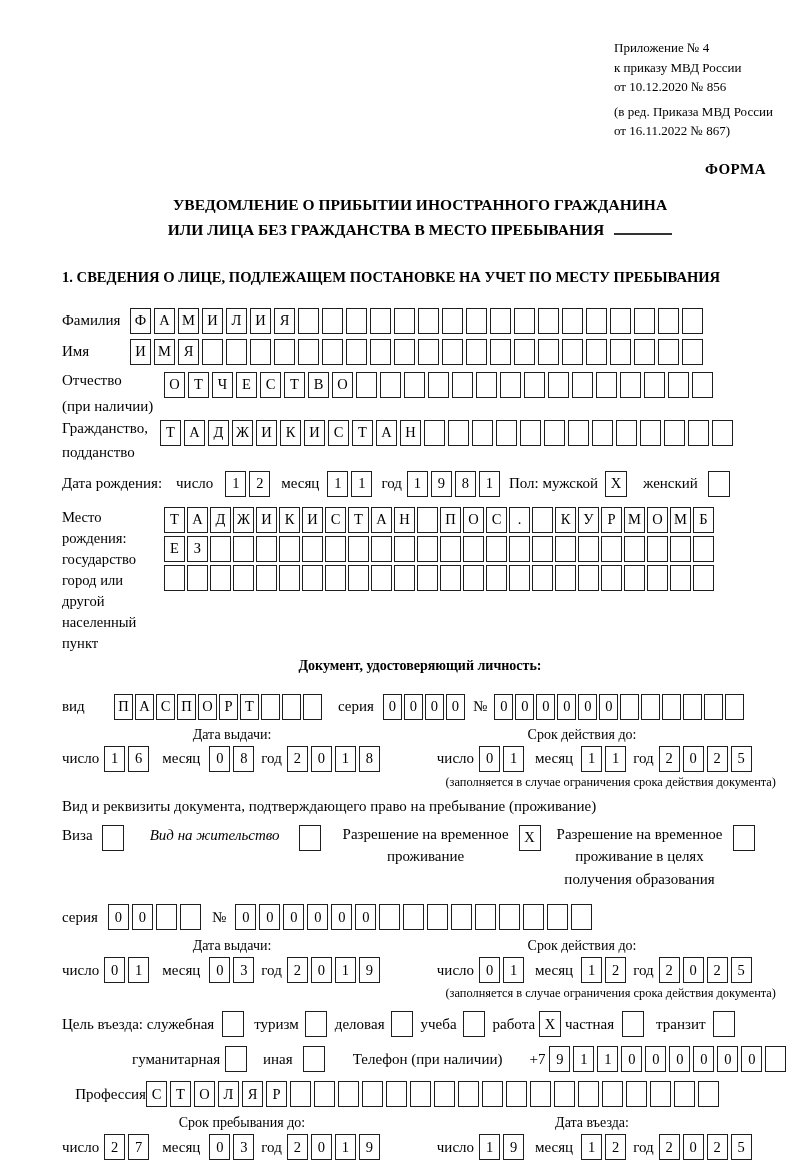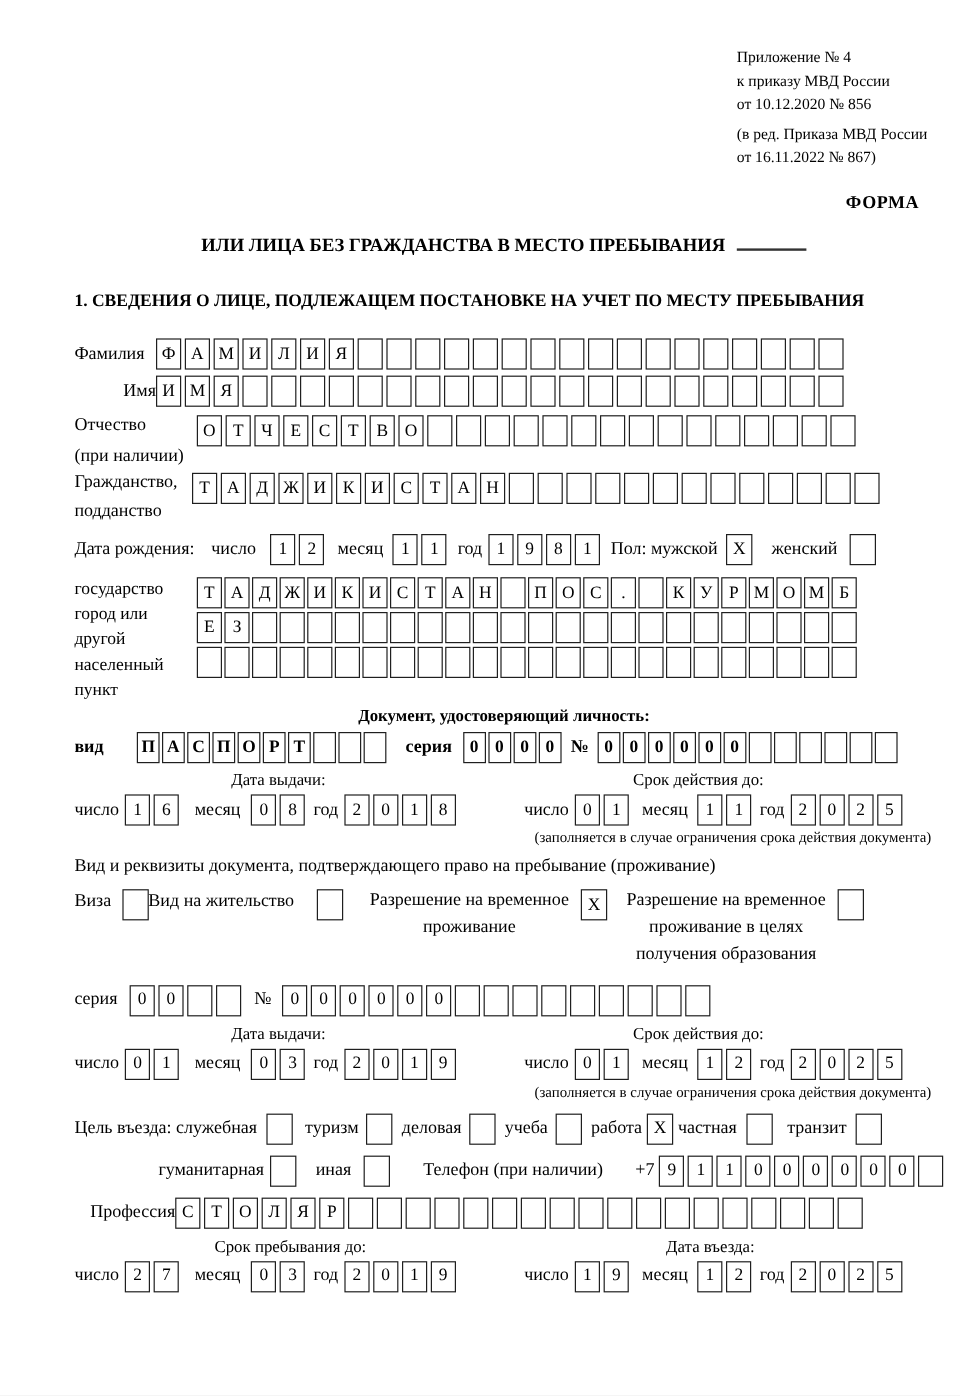--- a/index.html
+++ b/index.html
@@ -50,20 +50,21 @@
     <div>к приказу МВД России</div>
     <div>от 10.12.2020 № 856</div>
   </div>
   <div class="annex-note">
     <div>(в ред. Приказа МВД России</div>
     <div>от 16.11.2022 № 867)</div>
   </div>
   <div class="forma">ФОРМА</div>
 
   <div class="title">
+    <div>УВЕДОМЛЕНИЕ О ПРИБЫТИИ ИНОСТРАННОГО ГРАЖДАНИНА</div>
     <div><span>ИЛИ ЛИЦА БЕЗ ГРАЖДАНСТВА В МЕСТО ПРЕБЫВАНИЯ</span><span class="uline"></span></div>
   </div>
 
   <div class="sec-heading">1. СВЕДЕНИЯ О ЛИЦЕ, ПОДЛЕЖАЩЕМ ПОСТАНОВКЕ НА УЧЕТ ПО МЕСТУ ПРЕБЫВАНИЯ</div>
 
   <div class="row" style="margin-top:22px;">
     <div class="lbl" style="width:68px;">Фамилия</div>
     <div class="cells">
           <div class="cell">Ф</div>
           <div class="cell">А</div>
@@ -85,21 +86,21 @@
           <div class="cell"></div>
           <div class="cell"></div>
           <div class="cell"></div>
           <div class="cell"></div>
           <div class="cell"></div>
           <div class="cell"></div>
           <div class="cell"></div>
         </div>
   </div>
 
-  <div class="row" style="margin-top:5px;text-align:right;">
+  <div class="row" style="margin-top:5px;">
     <div class="lbl" style="width:68px;">Имя</div>
     <div class="cells">
           <div class="cell">И</div>
           <div class="cell">М</div>
           <div class="cell">Я</div>
           <div class="cell"></div>
           <div class="cell"></div>
           <div class="cell"></div>
           <div class="cell"></div>
           <div class="cell"></div>
@@ -207,20 +208,21 @@
           <div class="cell">1</div>
         </div>
     <div class="dlbl" style="margin-right:7px;">Пол: мужской</div>
     <div class="box">X</div>
     <div class="dlbl" style="margin-left:16px; margin-right:10px;">женский</div>
     <div class="box"></div>
   </div>
 
   <div class="row-top" style="margin-top:10px;">
     <div class="lbl" style="width:102px; line-height:21px; font-size:14.6px;">
+      <div>Место рождения:</div>
       <div>государство</div>
       <div>город или другой</div>
       <div>населенный пункт</div>
     </div>
     <div>
       <div class="cells tight">
             <div class="cell">Т</div>
             <div class="cell">А</div>
             <div class="cell">Д</div>
             <div class="cell">Ж</div>
@@ -295,21 +297,21 @@
             <div class="cell"></div>
             <div class="cell"></div>
             <div class="cell"></div>
             <div class="cell"></div>
           </div>
     </div>
   </div>
 
   <div style="text-align:center; font-weight:bold; font-size:14px; margin-top:4px;">Документ, удостоверяющий личность:</div>
 
-  <div class="row sm" style="margin-top:4px;font-weight:bold;">
+  <div class="row sm" style="margin-top:20px;">
     <div class="lbl" style="width:52px;">вид</div>
     <div class="cells">
           <div class="cell">П</div>
           <div class="cell">А</div>
           <div class="cell">С</div>
           <div class="cell">П</div>
           <div class="cell">О</div>
           <div class="cell">Р</div>
           <div class="cell">Т</div>
           <div class="cell"></div>
@@ -380,21 +382,21 @@
           <div class="cell">5</div>
         </div>
   </div>
   <div class="note-right">(заполняется в случае ограничения срока действия документа)</div>
 
   <div style="font-size:15px; margin-top:8px;">Вид и реквизиты документа, подтверждающего право на пребывание (проживание)</div>
 
   <div class="row-top" style="margin-top:8px;">
     <div class="dlbl" style="margin-top:4px;">Виза</div>
     <div class="box" style="margin-left:4px; margin-top:2px;"></div>
-    <div class="dlbl" style="margin-top:4px;">Вид на жительство</div>
+    <div class="dlbl" style="margin-left:26px; margin-top:4px;font-style:italic;">Вид на жительство</div>
     <div class="box" style="margin-left:14px; margin-top:2px;"></div>
     <div class="multiline" style="margin-left:22px;">
       <div>Разрешение на временное</div>
       <div>проживание</div>
     </div>
     <div class="box" style="margin-left:10px; margin-top:2px;">X</div>
     <div class="multiline" style="margin-left:16px;">
       <div>Разрешение на временное</div>
       <div>проживание в целях</div>
       <div>получения образования</div>

